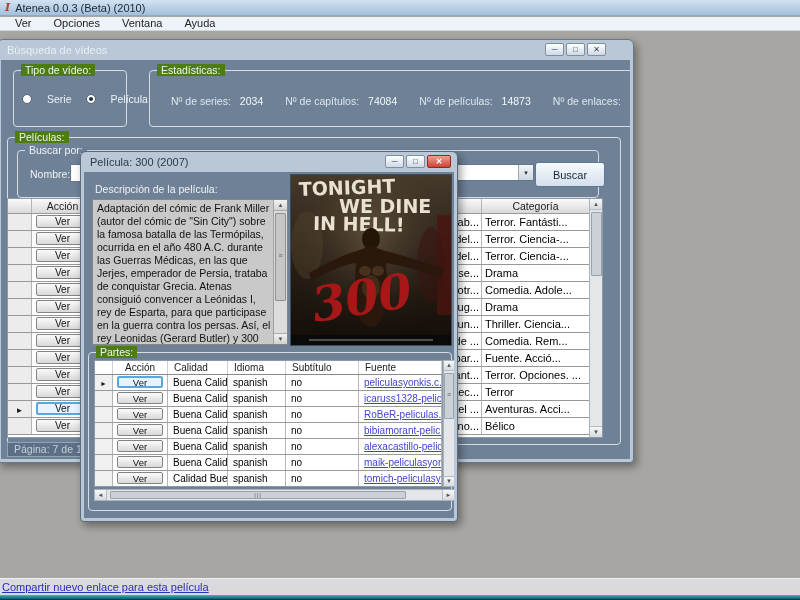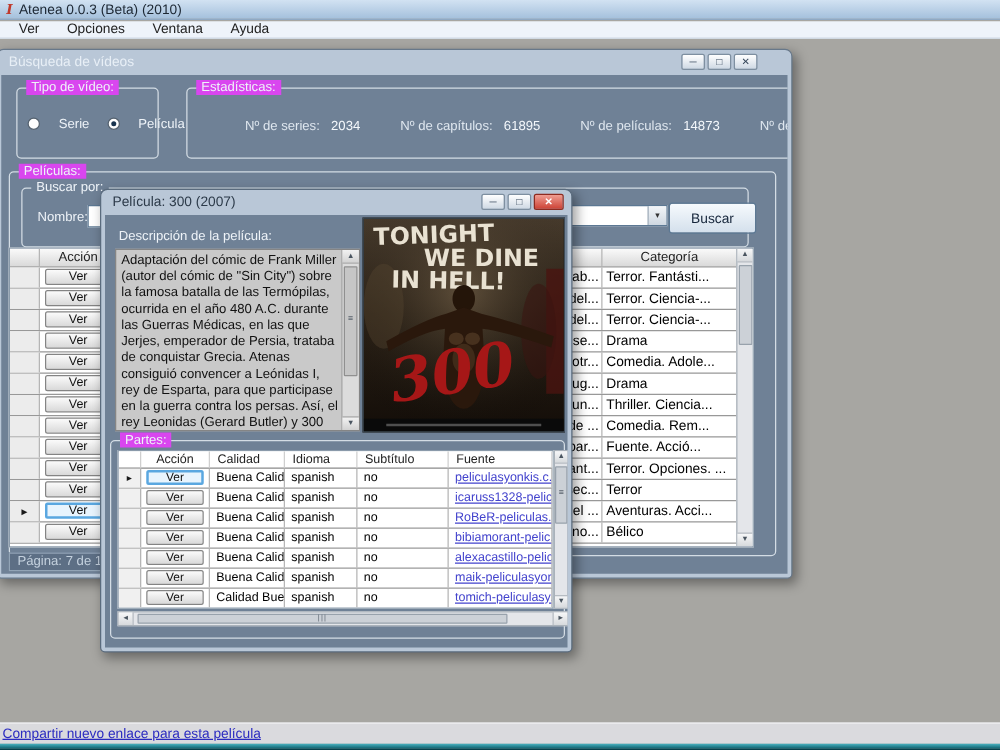--- a/index.html
+++ b/index.html
@@ -29,34 +29,34 @@
   .win-title{position:absolute;left:0;top:0;right:0;height:20px;display:flex;align-items:center;padding-left:9px}
   .win-title .ttext{font-size:11px}
   .win-btns{position:absolute;top:3px;display:flex;gap:2px}
   .wbtn{width:19px;height:13px;border:1px solid #7e8fa0;border-radius:2px;
     background:linear-gradient(#ffffff,#cfd9e4);font-size:8px;line-height:10px;text-align:center;color:#35465a;cursor:pointer}
   .wbtn.close-red{width:24px;background:linear-gradient(#ef9d92,#cd4336);border-color:#8e2b20;color:#fff;font-weight:bold}
   .win-body{position:absolute;left:3px;right:3px;top:20px;bottom:3px;background:#6f8196;overflow:hidden}
 
   
   .grp{position:absolute;border:1px solid #d4dde5;border-radius:4px}
-  .grp-label{position:absolute;top:-7px;left:7px;background:#d946ef;padding:0 4px;color:#eef3f8;font-size:10.5px}
+  .grp-label{position:absolute;top:-7px;left:7px;background:#4d7c0f;padding:0 4px;color:#eef3f8;font-size:10.5px}
 
   
   .win-search{left:-3px;top:7px;width:637px;height:424px;z-index:1}
   .win-search .ttext{color:rgba(240,246,252,.85)}
   .win-search .win-btns{right:27px}
 
   .radio-row{position:absolute;left:8px;top:22px;display:flex;gap:14px}
   .radio{display:flex;align-items:center;gap:15px;cursor:pointer}
   .rdot{width:10px;height:10px;border-radius:50%;background:#fdfdfd;border:1px solid #55626f;position:relative}
   .radio.selected .rdot::after{content:"";position:absolute;left:2px;top:2px;width:4px;height:4px;border-radius:50%;background:#17324d}
   .radio .rlabel{color:#eef3f8;font-size:10.5px}
 
-  .stats-row{position:absolute;left:46px;top:24px;display:flex;gap:32px}
+  .stats-row{position:absolute;left:21px;top:24px;display:flex;gap:22px}
   .stat{display:flex;gap:9px;white-space:nowrap}
   .stat .slabel{color:#dfe7ef;font-size:10.5px}
   .stat .svalue{color:#f4f8fc;font-size:10.5px}
 
   .lbl{position:absolute;color:#eef3f8;font-size:10.5px}
   .txt{position:absolute;height:18px;border:1px solid #5c7893;background:#fff;font-size:11px;padding:0 3px}
   .combo{position:absolute;height:17px;background:#fff;border:1px solid #5c7893;display:flex}
   .combo .cval{flex:1;font-size:11px;padding:1px 3px;overflow:hidden}
   .combo .cbtn{width:15px;background:linear-gradient(#f2f5f8,#cfd8e1);border-left:1px solid #9aa8b6;
     font-size:7px;text-align:center;line-height:15px;color:#333;cursor:pointer}
@@ -192,21 +192,21 @@
           <span class="grp-label">Estadísticas:</span>
           <div class="stats-row">
 
               <span class="stat">
                 <span class="slabel">Nº de series:</span>
                 <span class="svalue">2034</span>
               </span>
 
               <span class="stat">
                 <span class="slabel">Nº de capítulos:</span>
-                <span class="svalue">61895</span>
+                <span class="svalue">74084</span>
               </span>
 
               <span class="stat">
                 <span class="slabel">Nº de películas:</span>
                 <span class="svalue">14873</span>
               </span>
 
               <span class="stat">
                 <span class="slabel">Nº de enlaces:</span>
 

